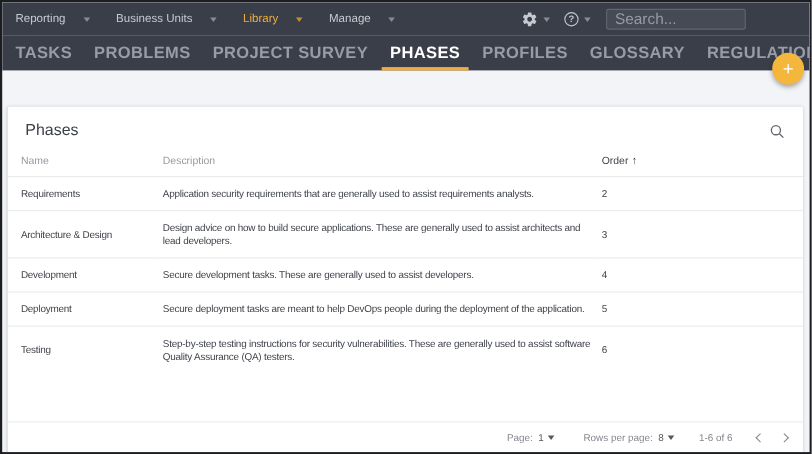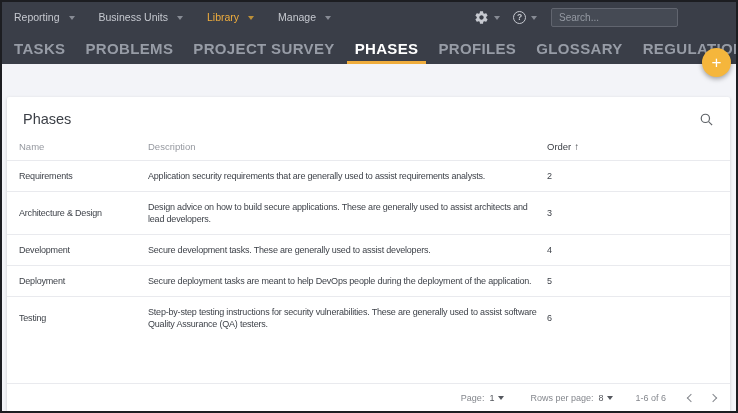--- a/index.html
+++ b/index.html
@@ -13,21 +13,21 @@
     overflow: hidden;
   }
 
   
   .topbar {
     height: 30px; background: #3a3e48;
     display: flex; align-items: center;
     padding: 0 0 0 12px;
   }
   .menu-item {
-    display: inline-flex; align-items: center; gap: 9px;
+    display: inline-flex; align-items: center; gap: 16px;
     color: #c6c9d0; font-size: 10.5px;
     margin-right: 24px; cursor: pointer; white-space: nowrap;
   }
   .menu-item.active { color: #efad3d; }
   .tri {
     display: inline-block; width: 0; height: 0;
     border-left: 3.5px solid transparent;
     border-right: 3.5px solid transparent;
     border-top: 4px solid #878b94;
     margin-top: 1px;
@@ -44,21 +44,21 @@
     width: 13px; height: 13px; border-radius: 50%;
     border: 1.3px solid #c6c9d0; color: #c6c9d0;
     font-size: 8.5px; font-weight: bold;
     display: inline-flex; align-items: center; justify-content: center;
   }
   .icon-btn + .icon-btn { margin-left: 13px; }
   .search-box {
     margin-left: 14px;
     width: 127px; height: 19px;
     background: #454a54; border: 1px solid #61656f; border-radius: 2px;
-    color: #e8e9ec; font-size: 10px; padding: 0 7px;
+    color: #e8e9ec; font-size: 14px; padding: 0 7px;
     font-family: "Liberation Sans", sans-serif;
   }
   .search-box::placeholder { color: #959aa3; }
 
   
   .tabsbar {
     height: 32px; background: #3a3e48;
     display: flex; align-items: stretch; padding: 0 2px;
   }
   .tab {

